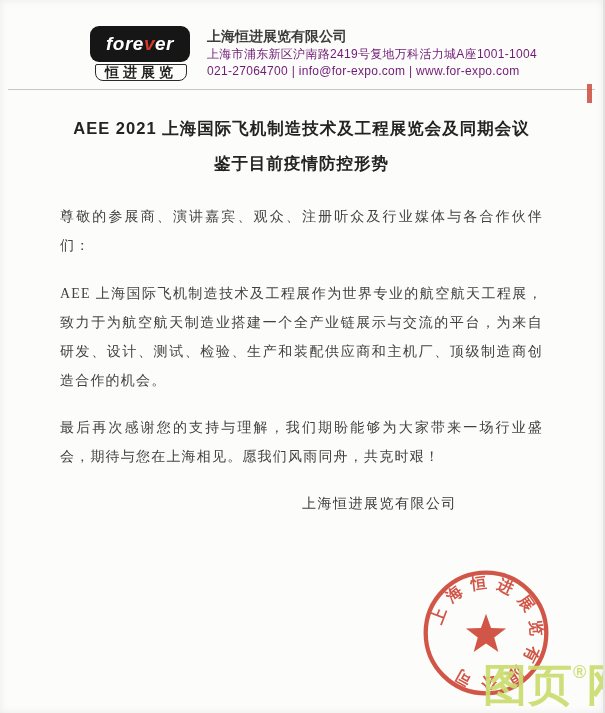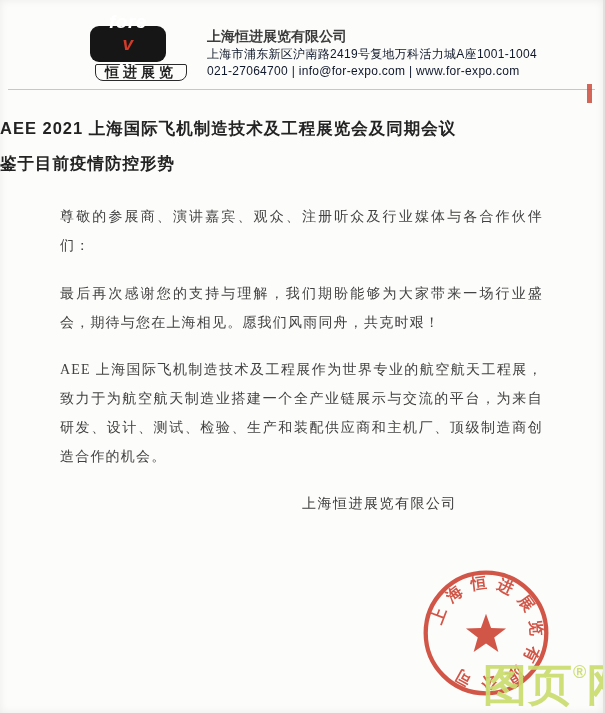--- a/index.html
+++ b/index.html
@@ -19,61 +19,60 @@
 
   
   .letterhead {
     display: flex;
     align-items: flex-start;
     padding: 26px 0 0 90px;
     gap: 15px;
   }
   .logo { width: 102px; flex: none; }
   .logo-badge {
-    width: 76px; height: 36px;
+    width: 100px; height: 36px;
     background: #161616;
     border-radius: 9px;
     display: flex; align-items: center; justify-content: center;
     font-family: "Liberation Sans", "DejaVu Sans", sans-serif;
     font-weight: bold; font-style: italic;
     font-size: 19px; color: #ffffff;
     letter-spacing: 0.5px;
-    flex-direction: column;
   }
   .logo-badge .red-v { font-style: italic; }
   .logo-sub {
     width: 92px; height: 17px;
     margin: 2px auto 0 auto;
     border: 1.5px solid #2a2a2a;
     border-radius: 2px 2px 8px 8px;
     display: flex; align-items: center; justify-content: center;
     font-family: "Liberation Sans", "DejaVu Sans", sans-serif;
     font-size: 14px; font-weight: bold; color: #222;
     letter-spacing: 4px;
   }
   .head-info { padding-top: 1px; font-family: "Liberation Sans", "DejaVu Sans", sans-serif; }
   .head-company { font-size: 14px; font-weight: bold; color: #3c3c3c; line-height: 19px; }
-  .head-line { font-size: 12px; color: #0f172a; line-height: 17px; letter-spacing: 0.3px; }
+  .head-line { font-size: 12px; color: #701a75; line-height: 17px; letter-spacing: 0.3px; }
 
   .divider {
     margin: 8px 8px 0 8px;
     border-bottom: 1.5px solid #c7c7c5;
   }
 
   
   .red-mark {
     position: absolute; top: 84px; right: 11px;
     width: 5px; height: 19px;
     background: #cd4a3c; opacity: 0.85;
   }
 
   
   .doc-title {
     margin-top: 21px;
-    text-align: left;
+    text-align: center;
     font-weight: bold;
     font-size: 16.5px;
     line-height: 35px;
     color: #232323;
     letter-spacing: 1px;
     font-family: "Liberation Sans", "DejaVu Sans", sans-serif;
   }
 
   
   .content {
@@ -151,22 +150,22 @@
 
   <div class="red-mark"></div>
 
   <div class="doc-title">
     <div>AEE 2021 上海国际飞机制造技术及工程展览会及同期会议</div>
     <div>鉴于目前疫情防控形势</div>
   </div>
 
   <div class="content">
     <div class="salutation">尊敬的参展商、演讲嘉宾、观众、注册听众及行业媒体与各合作伙伴们：</div>
+    <div class="para">AEE 上海国际飞机制造技术及工程展作为世界专业的航空航天工程展，致力于为航空航天制造业搭建一个全产业链展示与交流的平台，为来自研发、设计、测试、检验、生产和装配供应商和主机厂、顶级制造商创造合作的机会。</div>
     <div class="para">最后再次感谢您的支持与理解，我们期盼能够为大家带来一场行业盛会，期待与您在上海相见。愿我们风雨同舟，共克时艰！</div>
-    <div class="para">AEE 上海国际飞机制造技术及工程展作为世界专业的航空航天工程展，致力于为航空航天制造业搭建一个全产业链展示与交流的平台，为来自研发、设计、测试、检验、生产和装配供应商和主机厂、顶级制造商创造合作的机会。</div>
 
     <div class="signature">
       <div class="sig-company">上海恒进展览有限公司</div>
 
     </div>
   </div>
 
   <svg class="stamp" viewBox="0 0 140 140">
     <circle cx="70" cy="70" r="63" fill="none" stroke="#ce3f2e" stroke-width="4.5"></circle>
     <defs>

